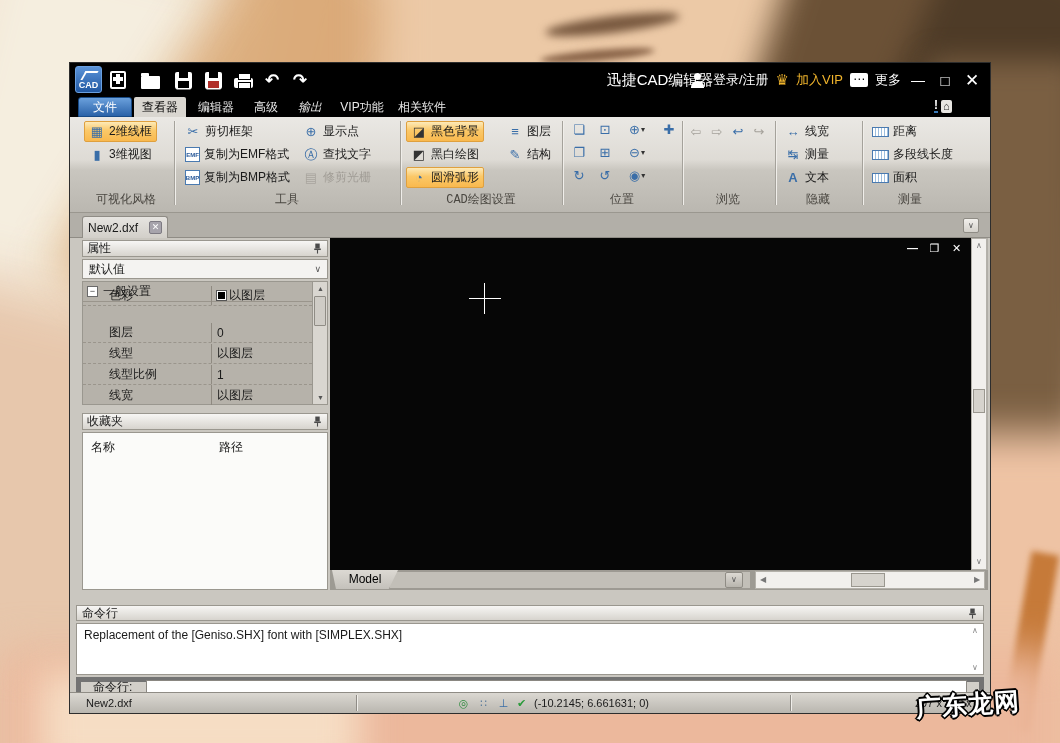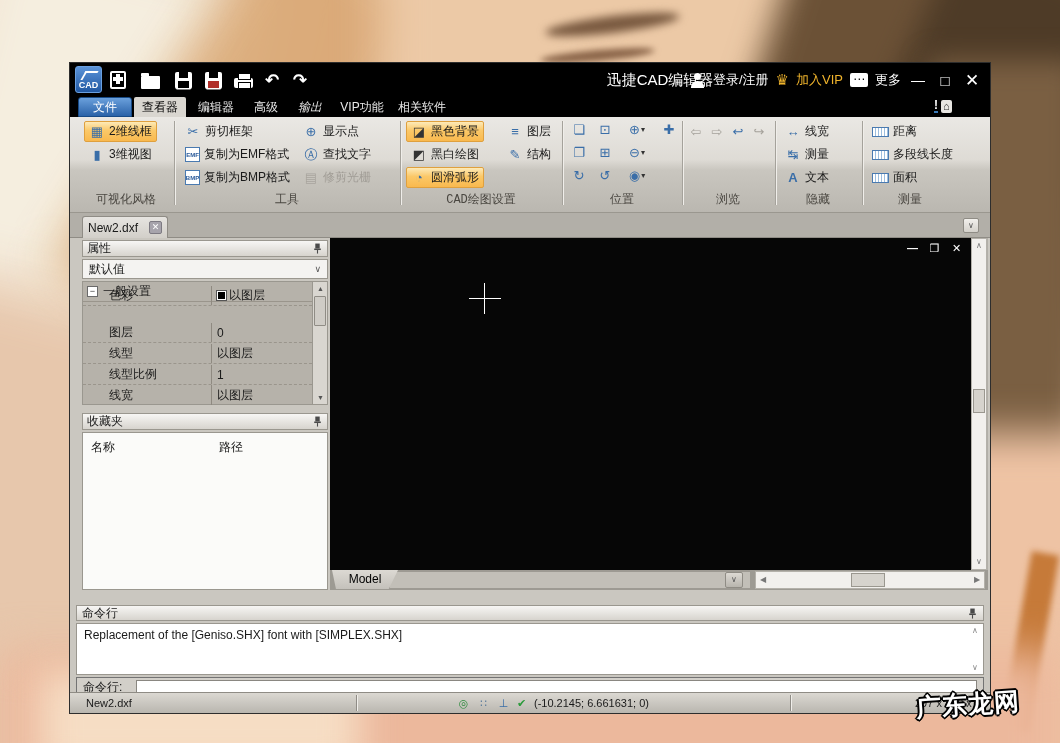--- a/index.html
+++ b/index.html
@@ -122,21 +122,21 @@
   .hscroll { position:absolute; left:425px; top:1px; width:230px; height:18px; background:#f2f0ed; border:1px solid #b4b1aa; }
   .hscroll .sa { position:absolute; top:0; width:14px; height:16px; font-size:8px; color:#777; text-align:center; line-height:16px; }
   .hscroll .thumb { position:absolute; left:95px; top:1px; width:34px; height:14px; background:#d6d3cd; border:1px solid #9a978f; }
 
   
   .cmd { position:absolute; left:6px; top:540px; width:792px; height:97px; }
   .cmd-hd { position:absolute; left:0; top:2px; width:908px; height:16px; background:linear-gradient(#f7f6f4,#d7d4ce); border:1px solid #9a978f; display:flex; align-items:center; justify-content:space-between; padding:0 5px; }
   .cmd-log { position:absolute; left:0; top:20px; width:908px; height:52px; background:#fff; border:1px solid #9a978f; }
   .cmd-log .line { padding:4px 7px; font-size:12px; color:#1a1a1a; }
   .cmd-log .sa { position:absolute; right:2px; width:12px; font-size:8px; color:#888; text-align:center; }
-  .cmd-prompt { position:absolute; left:0; top:74px; width:908px; height:21px; background:#d2cfc9; border:1px solid #737373; display:flex; align-items:center; gap:14px; padding:0 6px; }
+  .cmd-prompt { position:absolute; left:0; top:74px; width:908px; height:21px; background:#d2cfc9; border:5px solid #737373; display:flex; align-items:center; gap:14px; padding:0 12px; }
   .cmd-input { flex:1; height:16px; border:1px solid #8a8781; background:#fff; font-family:inherit; font-size:12px; padding:0 3px; }
 
   
   .statusbar { position:absolute; left:0; top:629px; width:920px; height:21px; background:linear-gradient(#dbd8d2,#b9b6af); border-top:1px solid #8f8c85; font-size:11px; }
   .sb-item { position:absolute; top:0; height:20px; line-height:20px; }
   .sb-div { position:absolute; top:2px; height:16px; width:1px; background:#8f8c86; box-shadow:1px 0 0 #f0eeea; }
   .sb-ico { position:absolute; top:2px; width:17px; height:16px; display:flex; align-items:center; justify-content:center; font-size:11px; }
 
   .watermark { position:absolute; left:916px; top:688px; font-size:25px; font-weight:bold; color:#fff; letter-spacing:1px; transform:rotate(-4deg); text-shadow:-2px 0 #000,2px 0 #000,0 -2px #000,0 2px #000,-1px -1px #000,1px 1px #000,1px -1px #000,-1px 1px #000; }
 </style>

